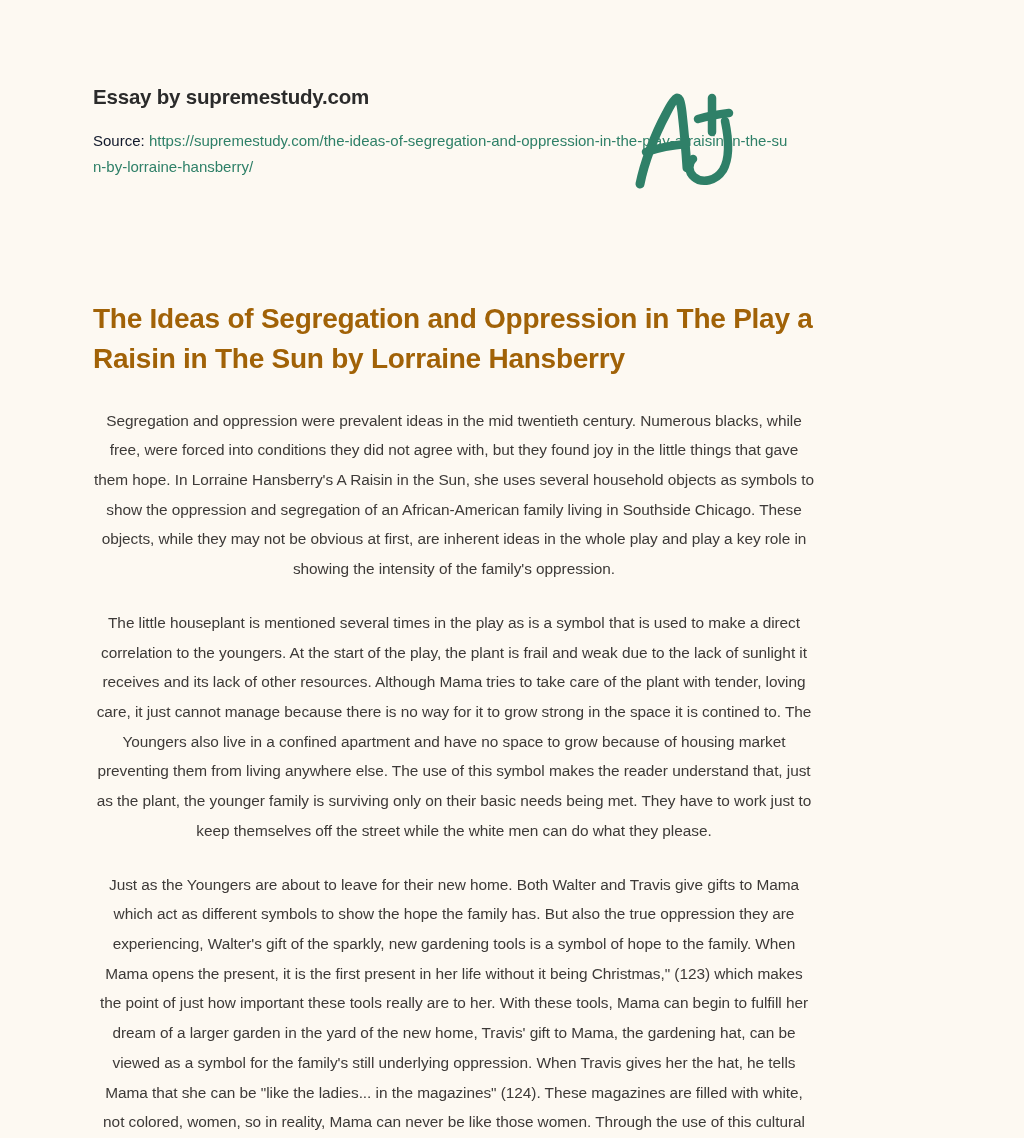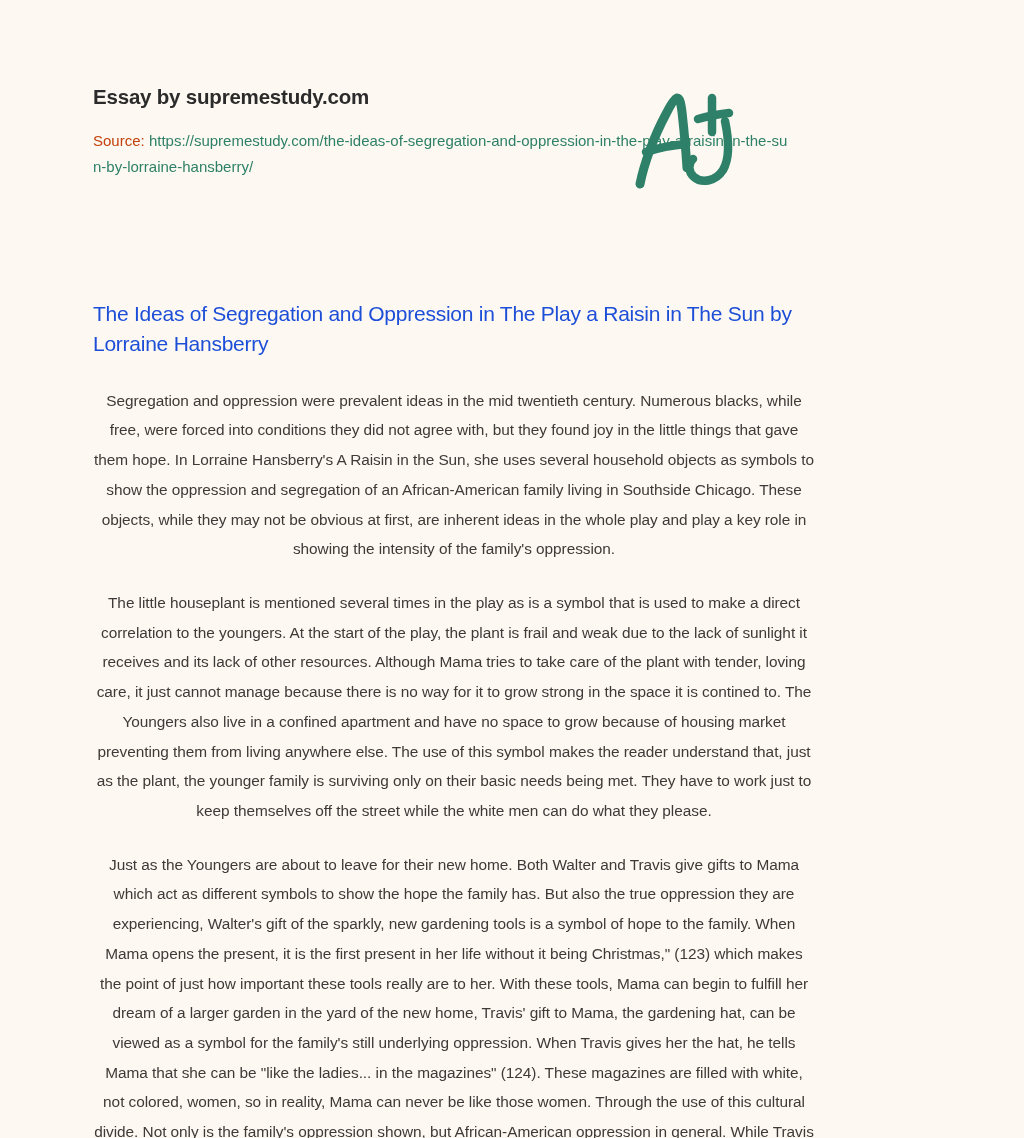--- a/index.html
+++ b/index.html
@@ -42,21 +42,21 @@
   .source-line {
     margin-top: 18px;
     font-size: 15px;
     line-height: 1.78;
     color: #8d8a86;
     max-width: 700px;
     word-break: break-word;
   }
 
   .source-label {
-    color: #c2410c;
+    color: #0f172a;
   }
 
   .source-url {
     color: #2f8068;
     text-decoration: none;
     word-break: break-all;
   }
 
   
   .logo {
@@ -69,24 +69,24 @@
   .logo svg {
     display: block;
     width: 120px;
     height: 118px;
   }
 
   
   .title {
     margin: 0;
     padding-top: 94px;
-    font-size: 21px;
-    font-weight: normal;
+    font-size: 28px;
+    font-weight: bold;
     line-height: 1.42;
-    color: #1d4ed8;
+    color: #a16207;
     letter-spacing: -0.25px;
     max-width: 830px;
   }
 
   
   .article {
     padding-top: 27px;
     max-width: 840px;
   }
 

